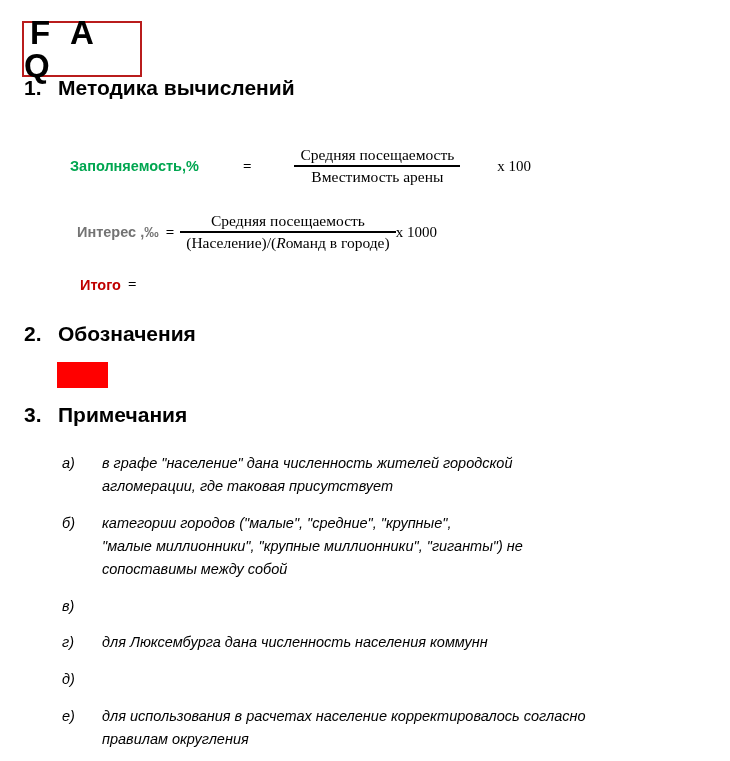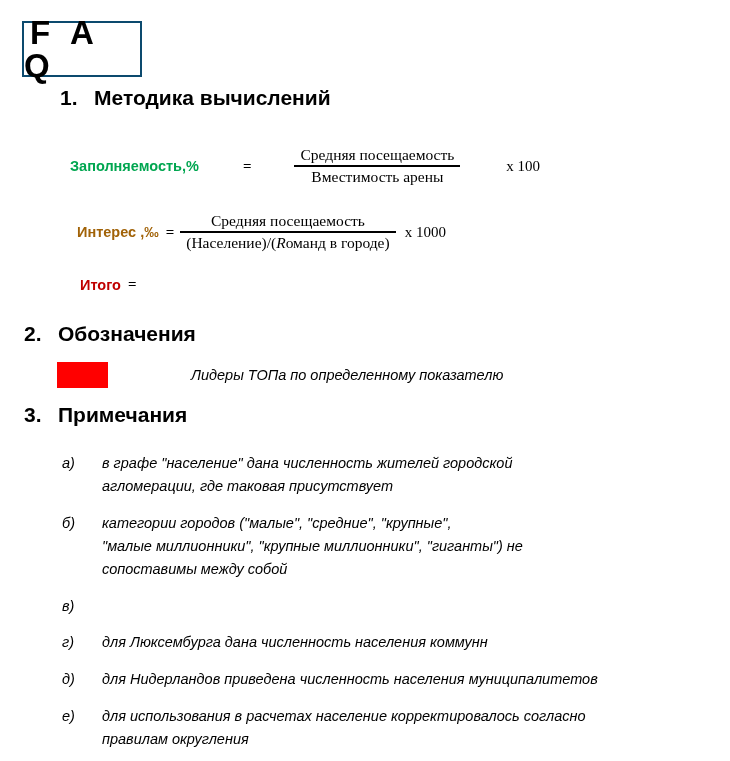--- a/index.html
+++ b/index.html
@@ -18,21 +18,21 @@
     -webkit-font-smoothing: antialiased;
   }
 
   
   .faq-box {
     position: absolute;
     left: 22px;
     top: 21px;
     width: 120px;
     height: 56px;
-    border: 2px solid #0c4a6e;
+    border: 2px solid #b91c1c;
     box-sizing: border-box;
     display: flex;
     align-items: center;
     justify-content: center;
   }
   .faq-box-label {
     font-size: 33px;
     font-weight: bold;
     letter-spacing: 6px;
     line-height: 1;
@@ -46,21 +46,21 @@
     left: 24px;
     font-size: 21px;
     font-weight: bold;
     white-space: nowrap;
     font-family: "Liberation Sans", sans-serif;
   }
   .section-heading .sec-num {
     display: inline-block;
     width: 34px;
   }
-  #heading-1 { top: 86px; margin-left: 36px; }
+  #heading-1 { top: 76px; }
   #heading-2 { top: 322px; }
   #heading-3 { top: 403px; }
 
   
   .formula {
     position: absolute;
     display: flex;
     align-items: center;
     white-space: nowrap;
   }
@@ -90,28 +90,27 @@
     width: 100%;
     height: 1.6px;
     background: #000000;
   }
   .frac-den {
     padding: 1px 6px 0 6px;
   }
   .formula-tail {
     font-size: 15px;
     font-family: "Liberation Serif", serif;
-    margin-left: 9px;
   }
   .italic-var { font-style: italic; }
 
   #formula-1 { left: 70px; top: 146px; gap: 37px; }
   #formula-1 .formula-label { color: #00A650; }
   #formula-2 { left: 77px; top: 212px; }
-  #formula-2 .formula-label { color: #a16207; }
+  #formula-2 .formula-label { color: #737373; }
   #formula-3 { left: 80px; top: 276px; }
   #formula-3 .formula-label { color: #C00000; }
   #formula-3 .frac { font-size: 15px; }
   #formula-3 .frac-den { font-weight: bold; font-size: 13.5px; }
 
   
   .legend-row {
     position: absolute;
     left: 57px;
     top: 362px;
@@ -196,21 +195,20 @@
   <span class="formula-label">Итого</span>
   <span class="formula-eq">=</span>
 </div>
 
 <div class="section-heading" id="heading-2">
   <span class="sec-num">2.</span><span>Обозначения</span>
 </div>
 
 <div class="legend-row">
   <span class="legend-swatch"></span>
-  <span class="legend-text">Лидеры ТОПа по определенному показателю</span>
 </div>
 
 <div class="section-heading" id="heading-3">
   <span class="sec-num">3.</span><span>Примечания</span>
 </div>
 
 <div class="notes">
   <div class="note-item">
     <span class="note-marker">а)</span>
     <span class="note-text">в графе "население" дана численность жителей городской
@@ -224,20 +222,19 @@
   </div>
   <div class="note-item">
     <span class="note-marker">в)</span>
   </div>
   <div class="note-item">
     <span class="note-marker">г)</span>
     <span class="note-text">для Люксембурга дана численность населения коммунн</span>
   </div>
   <div class="note-item">
     <span class="note-marker">д)</span>
-    <span class="note-text">для Нидерландов приведена численность населения муниципалитетов</span>
   </div>
   <div class="note-item">
     <span class="note-marker">е)</span>
     <span class="note-text">для использования в расчетах население корректировалось согласно
 правилам округления</span>
   </div>
 </div>
 
 </body></html>

